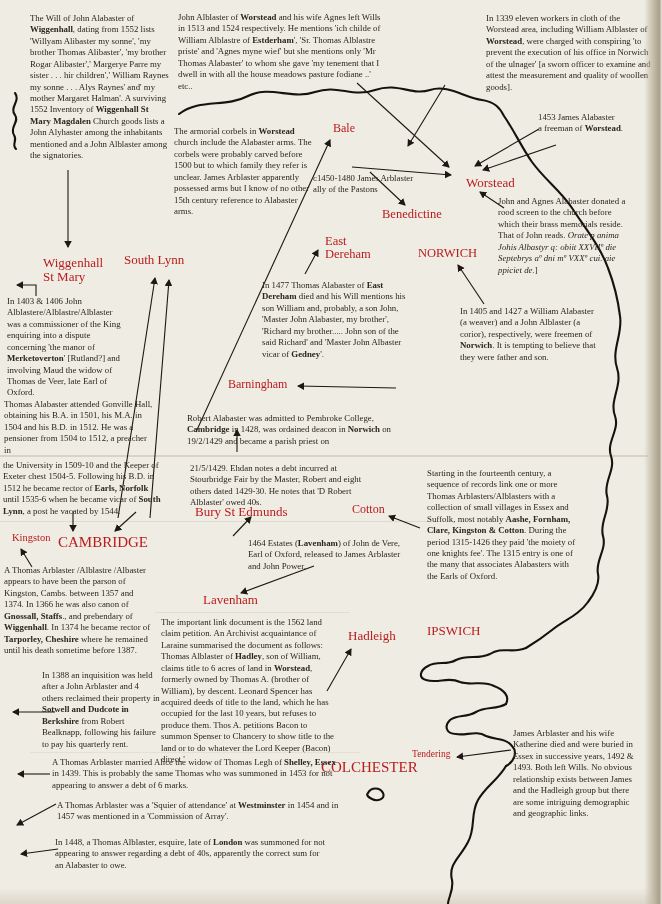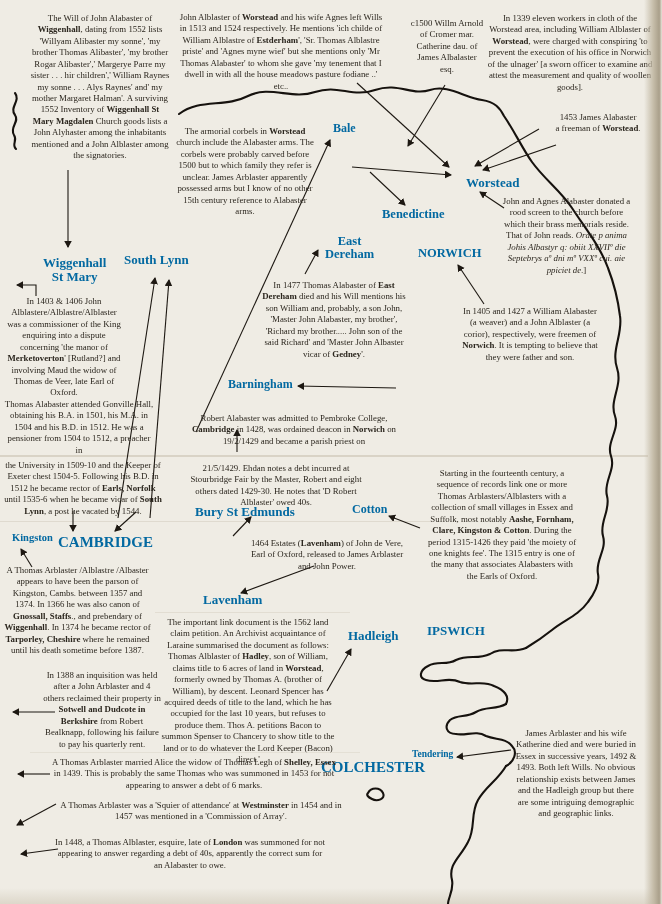--- a/index.html
+++ b/index.html
@@ -9,25 +9,25 @@
     font-family:"Liberation Serif","DejaVu Serif",serif;
   }
   .note{
     position:absolute;
     font-size:8.8px;line-height:1.3;
     color:#2b261e;
     white-space:pre-line;
   }
   .plabel{
     position:absolute;
-    font-weight:bold;color:#0369a1;
+    font-weight:normal;color:#b91c1c;
     white-space:pre-line;line-height:1.05;
   }
   svg.overlay{position:absolute;left:0;top:0;z-index:1;}
-  .note,.plabel{z-index:2;text-align:center;}
+  .note,.plabel{z-index:2;}
   .seam{position:absolute;background:#d9d3c6;z-index:0;}
   .edge-shadow{
     position:absolute;top:0;right:0;width:18px;height:904px;z-index:3;
     background:linear-gradient(to right,rgba(185,176,158,0),#c3baa6 55%,#a99f8a 85%,#e8e4da);
   }
   .bottom-shade{
     position:absolute;left:0;bottom:0;width:662px;height:16px;z-index:0;
     background:linear-gradient(to bottom,rgba(217,211,198,0),#ddd7ca);
   }
 </style>
@@ -108,25 +108,26 @@
   <div class="plabel" style="left:12px;top:532px;font-size:10.5px">Kingston</div>
   <div class="plabel" style="left:58px;top:535px;font-size:15px">CAMBRIDGE</div>
   <div class="plabel" style="left:203px;top:593px;font-size:13px">Lavenham</div>
   <div class="plabel" style="left:348px;top:629px;font-size:13px">Hadleigh</div>
   <div class="plabel" style="left:427px;top:624px;font-size:13px">IPSWICH</div>
   <div class="plabel" style="left:412px;top:750px;font-size:9.5px">Tendering</div>
   <div class="plabel" style="left:321px;top:760px;font-size:15px">COLCHESTER</div>
 
   <div class="note" style="left:30px;top:13px;width:140px">The Will of John Alabaster of <b>Wiggenhall</b>, dating from 1552 lists 'Willyam Alibaster my sonne', 'my brother Thomas Alibaster', 'my brother Rogar Alibaster',' Margerye Parre my sister . . . hir children',' William Raynes my sonne . . . Alys Raynes' and' my mother Margaret Halman'. A surviving 1552 Inventory of <b>Wiggenhall St Mary Magdalen</b> Church goods lists a John Alyhaster among the inhabitants mentioned and a John Alblaster among the signatories.</div>
   <div class="note" style="left:178px;top:12px;width:206px">John Alblaster of <b>Worstead</b> and his wife Agnes left Wills in 1513 and 1524 respectively. He mentions 'ich childe of William Alblastre of <b>Estderham</b>', 'Sr. Thomas Alblastre priste' and 'Agnes myne wief' but she mentions only 'Mr Thomas Alabaster' to whom she gave 'my tenement that I dwell in with all the house meadows pasture fodiane ..' etc..</div>
-  <div class="note" style="left:410px;top:18px;width:74px">c1500 Willm Arnold of Cromer mar. Catherine dau. of James Albalaster esq.</div>
   <div class="note" style="left:486px;top:13px;width:168px">In 1339 eleven workers in cloth of the Worstead area, including William Alblaster of <b>Worstead</b>, were charged with conspiring 'to prevent the execution of his office in Norwich of the ulnager' [a sworn officer to examine and attest the measurement and quality of woollen goods].</div>
   <div class="note" style="left:538px;top:112px;width:120px">1453 James Alabaster
 a freeman of <b>Worstead</b>.</div>
   <div class="note" style="left:174px;top:126px;width:142px">The armorial corbels in <b>Worstead</b> church include the Alabaster arms. The corbels were probably carved before 1500 but to which family they refer is unclear. James Arblaster apparently possessed arms but I know of no other 15th century reference to Alabaster arms.</div>
+  <div class="note" style="left:313px;top:173px;width:120px">c1450-1480 James Arblaster
+ally of the Pastons</div>
   <div class="note" style="left:498px;top:196px;width:137px">John and Agnes Alabaster donated a rood screen to the church before which their brass memorials reside. That of John reads. <i>Orate p anima Johis Albastyr q: obiit XXVIIº die Septebrys aº dni mº VXXº cui. aie ppiciet de.</i>]</div>
   <div class="note" style="left:7px;top:296px;width:114px">In 1403 &amp; 1406 John Alblastere/Alblastre/Alblaster was a commissioner of the King enquiring into a dispute concerning 'the manor of <b>Merketoverton</b>' [Rutland?] and involving Maud the widow of Thomas de Veer, late Earl of Oxford.</div>
   <div class="note" style="left:262px;top:280px;width:144px">In 1477 Thomas Alabaster of <b>East Dereham</b> died and his Will mentions his son William and, probably, a son John, 'Master John Alabaster, my brother', 'Richard my brother..... John son of the said Richard' and 'Master John Albaster vicar of <b>Gedney</b>'.</div>
   <div class="note" style="left:460px;top:306px;width:140px">In 1405 and 1427 a William Alabaster (a weaver) and a John Alblaster (a corior), respectively, were freemen of <b>Norwich</b>. It is tempting to believe that they were father and son.</div>
   <div class="note" style="left:4px;top:399px;width:150px">Thomas Alabaster attended Gonville Hall, obtaining his B.A. in 1501, his M.A. in 1504 and his B.D. in 1512. He was a pensioner from 1504 to 1512, a preacher in</div>
   <div class="note" style="left:187px;top:413px;width:214px">Robert Alabaster was admitted to Pembroke College, <b>Cambridge</b> in 1428, was ordained deacon in <b>Norwich</b> on 19/2/1429 and became a parish priest on</div>
   <div class="note" style="left:3px;top:460px;width:160px">the University in 1509-10 and the Keeper of Exeter chest 1504-5. Following his B.D. in 1512 he became rector of <b>Earls, Norfolk</b> until 1535-6 when he became vicar of <b>South Lynn</b>, a post he vacated by 1544.</div>
   <div class="note" style="left:190px;top:463px;width:172px">21/5/1429. Ehdan notes a debt incurred at Stourbridge Fair by the Master, Robert and eight others dated 1429-30. He notes that 'D Robert Alblaster' owed 40s.</div>
   <div class="note" style="left:427px;top:468px;width:150px">Starting in the fourteenth century,  a sequence of records link one or more Thomas Arblasters/Alblasters with a collection of small villages in Essex and Suffolk, most notably <b>Aashe, Fornham, Clare, Kingston &amp; Cotton</b>. During the period 1315-1426 they paid 'the moiety of one knights fee'. The 1315 entry is one of the many that associates Alabasters with the Earls of Oxford.</div>
   <div class="note" style="left:248px;top:538px;width:158px">1464 Estates (<b>Lavenham</b>) of John de Vere, Earl of Oxford, released to James Arblaster and John Power.</div>

